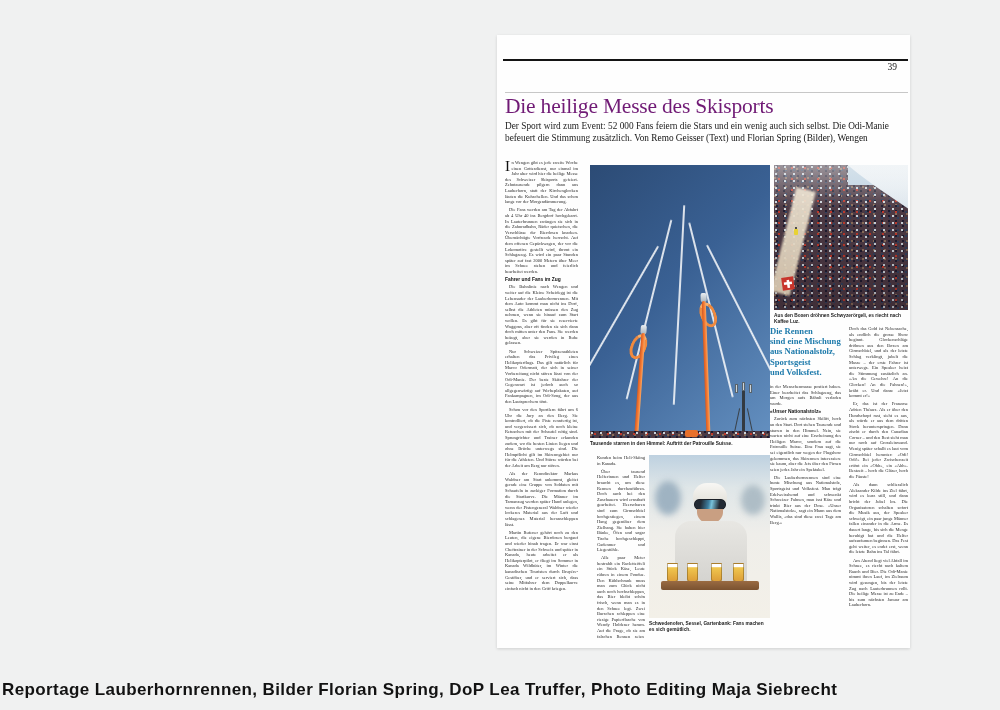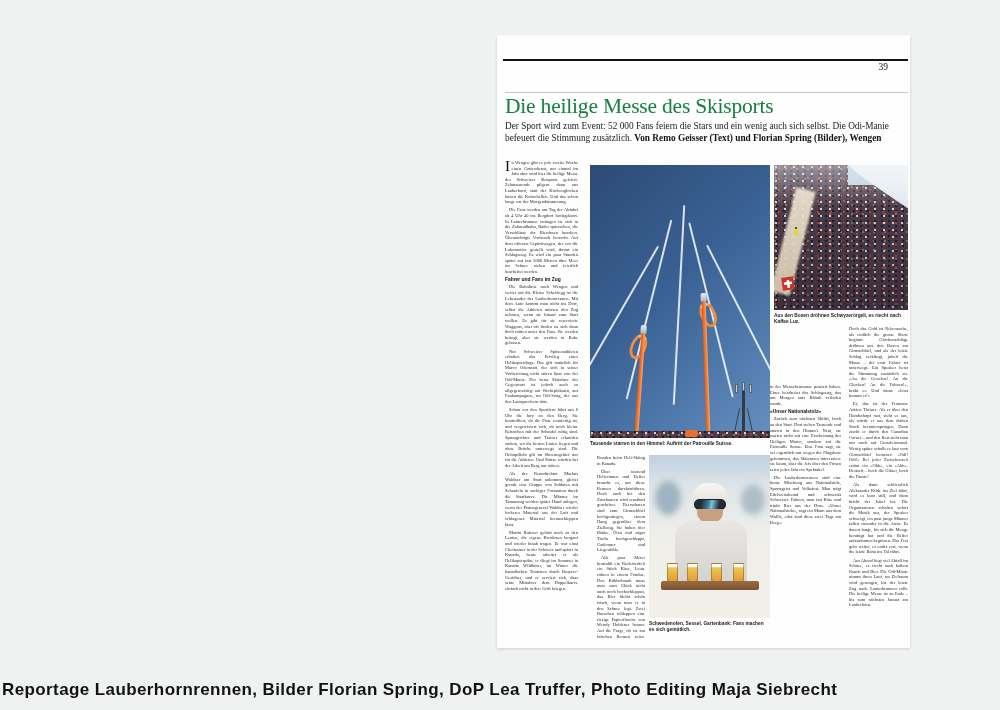--- a/index.html
+++ b/index.html
@@ -5,28 +5,28 @@
   html,body{margin:0;padding:0;}
   body{width:1000px;height:710px;background:#f0f1f1;overflow:hidden;
        font-family:"Liberation Sans",sans-serif;position:relative;}
 
   
   .page{position:absolute;left:497px;top:35px;width:413px;height:613px;
         background:#fefefe;box-shadow:0 1px 3px rgba(0,0,0,.14);}
   .page *{box-sizing:border-box;}
 
   .rule-top{position:absolute;left:6px;top:24px;width:405px;height:1.5px;background:#141414;}
-  .pagenum{position:absolute;right:22px;top:27px;font:9.5px "Liberation Serif",serif;color:#222;}
+  .pagenum{position:absolute;right:13px;top:27px;font:9.5px "Liberation Serif",serif;color:#222;}
   .rule-thin{position:absolute;left:8px;top:57px;width:403px;height:1px;background:#c7c7c7;}
 
   .headline{position:absolute;left:8px;top:59px;margin:0;width:400px;
-            font:400 21.5px/24px "Liberation Serif",serif;color:#15803d;letter-spacing:-.2px;}
+            font:400 21.5px/24px "Liberation Serif",serif;color:#701a75;letter-spacing:-.2px;}
   .deck{position:absolute;left:8px;top:86px;width:399px;margin:0;
         font:9.3px/11.8px "Liberation Serif",serif;color:#222;}
-  .deck strong{font-weight:700;color:#111;}
+  .deck strong{font-weight:400;color:#111;}
 
   
   .col{position:absolute;overflow:hidden;font:4.5px/5.6px "Liberation Serif",serif;
        color:#2a2a2a;text-align:justify;}
   .col p{margin:0 0 2.6px;text-indent:4px;}
   .col p:first-child,.col p.dropcap,.col p.subhead{text-indent:0;}
   .col p.subhead{font:bold 4.9px/5.8px "Liberation Sans",sans-serif;color:#111;margin:3px 0 1.2px;}
   .col p.dropcap::first-letter{font-size:15px;line-height:11px;float:left;
        padding:1px 1.5px 0 0;color:#111;}
   .col1{left:8px;top:125px;width:73px;height:482px;}
@@ -170,20 +170,25 @@
     <div class="crowd crowd-tex"></div>
     <div class="sky"></div>
     <div class="mountain"></div>
     <div class="shade"></div>
     <div class="path"></div>
     <div class="steward"></div>
     <div class="swissflag"></div>
   </figure>
   <figcaption class="caption cap-crowd">Aus den Boxen dröhnen Schwyzerörgeli, es riecht nach Kaffee Luz.</figcaption>
 
+  <blockquote class="pullquote" style="color:#1d7aab;">Die Rennen
+sind eine Mischung
+aus Nationalstolz,
+Sportsgeist
+und Volksfest.</blockquote>
 
   <div class="col col4">
       <p>in der Menschenmasse postiert haben. Einer bearbeitet das Schlagzeug, das am Morgen aufs Bähnli verladen wurde.</p>
       <p class="subhead">«Unser Nationalstolz»</p>
       <p>Zurück zum nächsten Skilift, hoch an den Start. Dort stehen Tausende und starren in den Himmel. Nein, sie warten nicht auf eine Erscheinung des Heiligen Marco, sondern auf die Patrouille Suisse. Eine Frau sagt, sie sei eigentlich nur wegen der Flugshow gekommen, das Skirennen interessiere sie kaum, aber die Jets über den Firnen seien jedes Jahr ein Spektakel.</p>
       <p>Die Lauberhornrennen sind eine bunte Mischung aus Nationalstolz, Sportsgeist und Volksfest. Man trägt Edelweisshemd und schwenkt Schweizer Fahnen, man isst Käse und trinkt Bier aus der Dose. «Unser Nationalstolz», sagt ein Mann aus dem Wallis, «das sind diese zwei Tage am Berg.»</p>
     </div>
   <div class="col col5">
       <p>Doch das Gold ist Nebensache, als endlich die grosse Show beginnt. Glockenschläge dröhnen aus den Boxen am Girmschbiel, und als der letzte Schlag verklingt, jubelt die Masse – der erste Fahrer ist unterwegs. Ein Speaker heizt die Stimmung zusätzlich an. «An die Gewehre! An die Glocken! An die Fahnen!», kräht er. Und dann: «Jetzt kommt er!»</p>
       <p>Er, das ist der Franzose Adrien Théaux. Als er über den Hundschopf rast, sieht es aus, als würde er aus dem dritten Stock herunterspringen. Dann zischt er durch den Canadian Corner – und den Rest sieht man nur noch auf Grossleinwand. Wenig später schallt es laut vom Girmschbiel herunter: «Odi! Odi!» Bei jeder Zwischenzeit ertönt ein «Ohh», ein «Ahh». Bestzeit – hoch die Gläser, hoch die Fäuste!</p>

